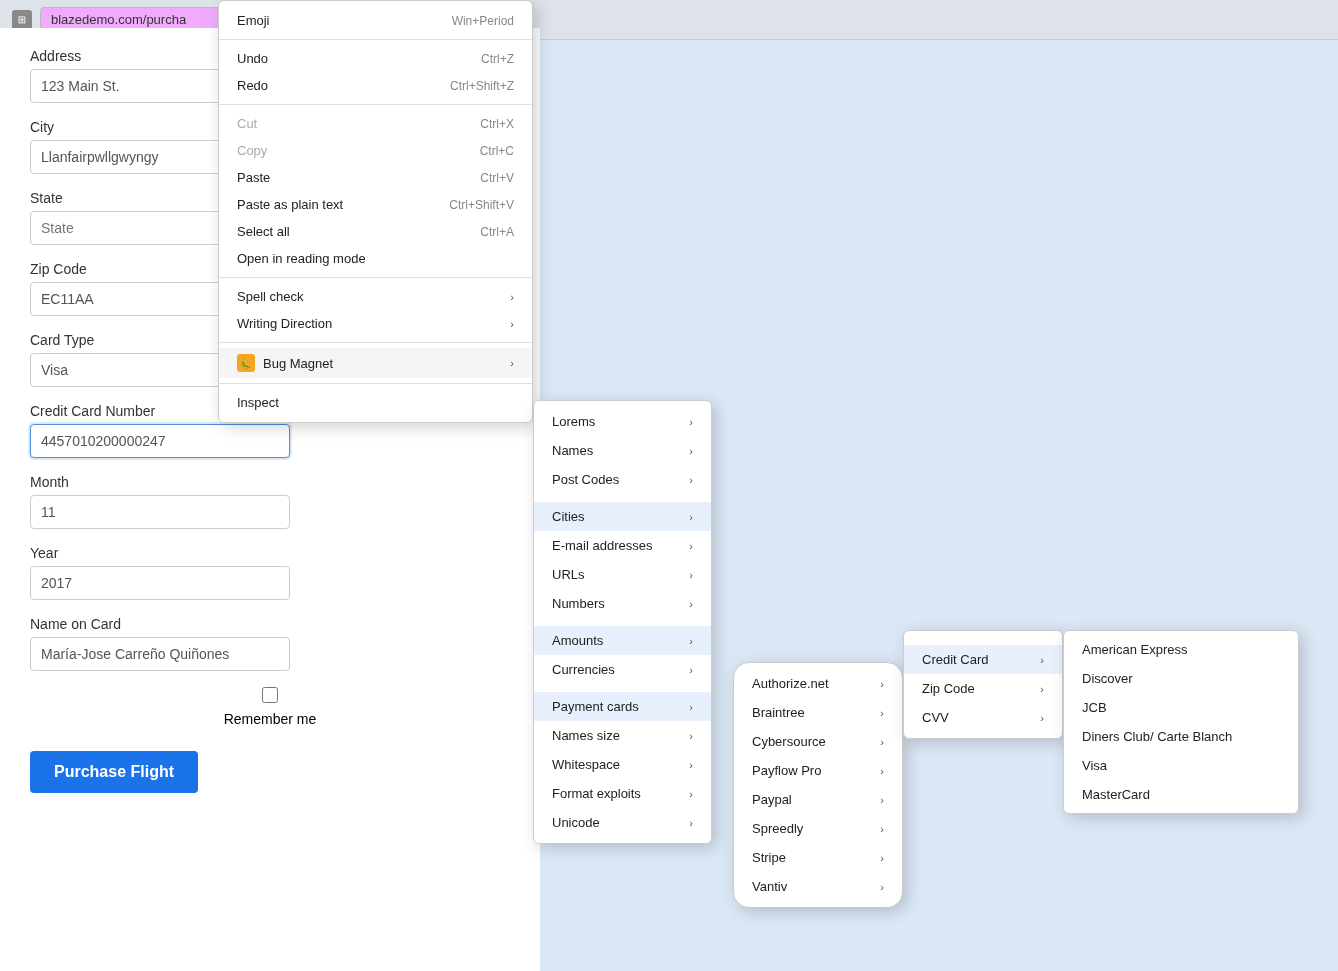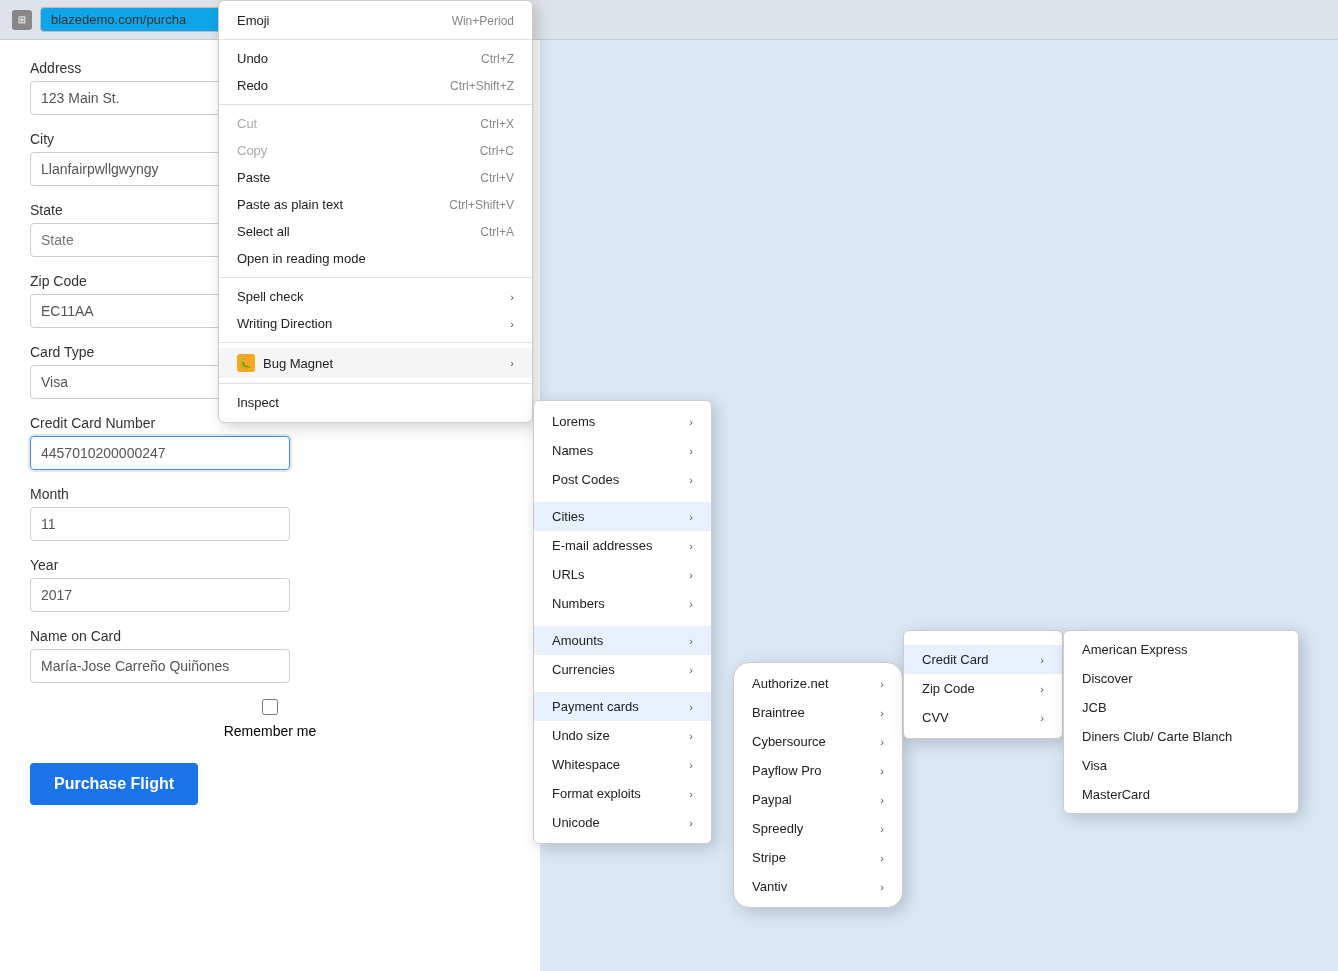--- a/index.html
+++ b/index.html
@@ -24,34 +24,34 @@
       border-bottom: 1px solid #c8cdd4;
     }
     .browser-icon {
       width: 20px; height: 20px;
       background: #888;
       border-radius: 3px;
       display: flex; align-items: center; justify-content: center;
       color: white; font-size: 10px;
     }
     .address-bar {
-      background: #0ea5e9;
+      background: #f0abfc;
       border: 1px solid #bbb;
       border-radius: 4px;
       padding: 4px 10px;
       font-size: 13px;
       color: #333;
       width: 220px;
     }
 
     
     .page-content {
       background: white;
       position: absolute;
-      top: 40px;
+      top: 28px;
       left: 0;
       width: 540px;
       bottom: 0;
       padding: 20px 30px;
       overflow: hidden;
     }
 
     .field-group {
       margin-bottom: 16px;
     }
@@ -410,21 +410,21 @@
   </div>
   <div class="sub-item">
     <span>Currencies</span>
     <span class="arrow">›</span>
   </div>
   <div class="sub-item active">
     <span>Payment cards</span>
     <span class="arrow">›</span>
   </div>
   <div class="sub-item">
-    <span>Undo size</span>
+    <span>Names size</span>
     <span class="arrow">›</span>
   </div>
   <div class="sub-item">
     <span>Whitespace</span>
     <span class="arrow">›</span>
   </div>
   <div class="sub-item">
     <span>Format exploits</span>
     <span class="arrow">›</span>
   </div>

